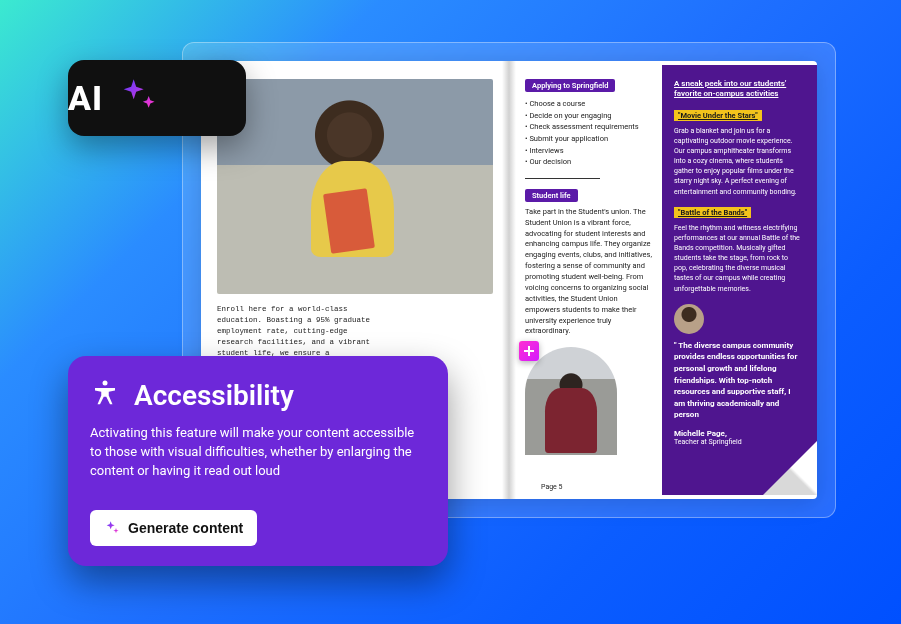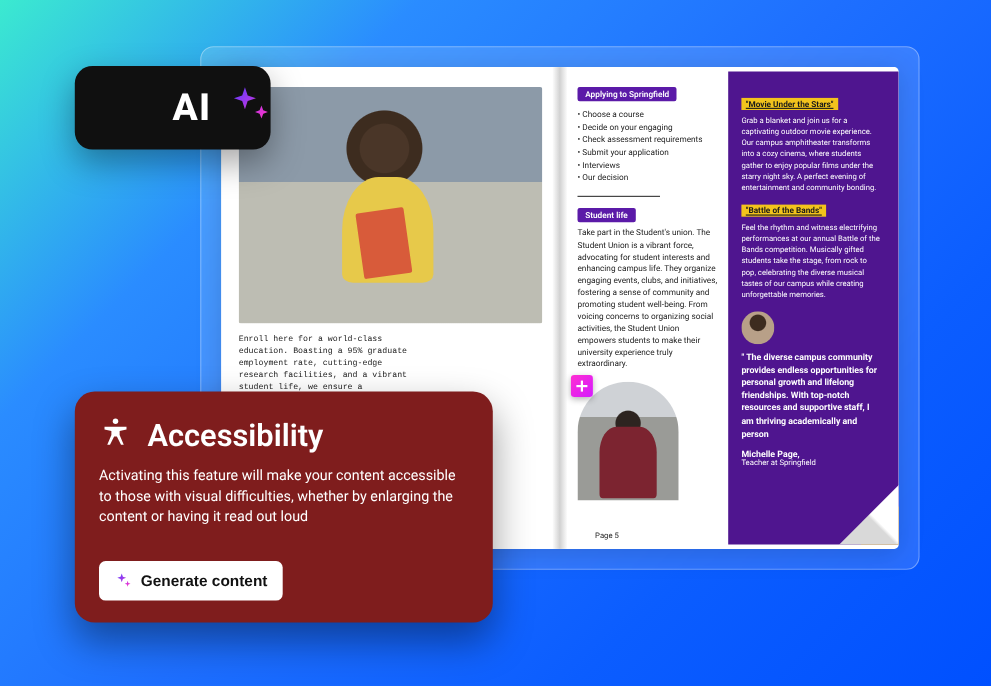--- a/index.html
+++ b/index.html
@@ -108,30 +108,30 @@
     background:linear-gradient(225deg,#fff 0 48%, #d9d9d9 52% 100%);
     clip-path: polygon(100% 0, 100% 100%, 0 100%);
     border-top-left-radius:14px;
     box-shadow:-3px -3px 6px rgba(0,0,0,.25);
   }
 
   
   .ai-badge{
     position:absolute; top:60px; left:68px; width:178px; height:76px;
     background:#101010; border-radius:16px;
-    display:flex; align-items:center; justify-content:flex-end; gap:14px;
+    display:flex; align-items:center; justify-content:flex-start; gap:14px;
     box-shadow:0 12px 30px rgba(0,0,0,.35);
   }
   .ai-badge .ai-text{ color:#fff; font-size:34px; font-weight:800; letter-spacing:1px; }
   .sparkle svg{ width:40px; height:40px; }
 
   
   .a11y-card{
     position:absolute; left:68px; top:356px; width:380px; height:210px;
-    background:#7f1d1d; color:#fff; border-radius:18px;
+    background:#6d28d9; color:#fff; border-radius:18px;
     padding:22px 22px 20px; box-shadow:0 16px 36px rgba(0,0,0,.4);
     display:flex; flex-direction:column;
   }
   .a11y-head{ display:flex; align-items:center; gap:14px; }
   .a11y-title{ font-size:28px; font-weight:600; }
   .a11y-body{ margin-top:12px; font-size:13px; line-height:1.45; }
   .gen-btn{
     margin-top:auto; align-self:flex-start;
     background:#fff; color:#111; border:none; border-radius:6px;
     padding:10px 14px; font-size:14px; font-weight:700;
@@ -180,20 +180,21 @@
         </div>
 
         <div class="social">
           <span>◯</span>
           <span>f</span>
         </div>
         <div class="pgnum">Page 5</div>
       </div>
 
       <div class="col col-b">
+        <div class="sneak">A sneak peek into our students' favorite on-campus activities</div>
         <span class="hl">"Movie Under the Stars"</span>
         <p class="mini">Grab a blanket and join us for a captivating outdoor movie experience. Our campus amphitheater transforms into a cozy cinema, where students gather to enjoy popular films under the starry night sky. A perfect evening of entertainment and community bonding.</p>
         <span class="hl">"Battle of the Bands"</span>
         <p class="mini">Feel the rhythm and witness electrifying performances at our annual Battle of the Bands competition. Musically gifted students take the stage, from rock to pop, celebrating the diverse musical tastes of our campus while creating unforgettable memories.</p>
         <div class="avatar"></div>
         <p class="quote">" The diverse campus community provides endless opportunities for personal growth and lifelong friendships. With top-notch resources and supportive staff, I am thriving academically and person</p>
         <div class="attr-name">Michelle Page,</div>
         <div class="attr-role">Teacher at Springfield</div>
         <div class="curl"></div>
       </div>

